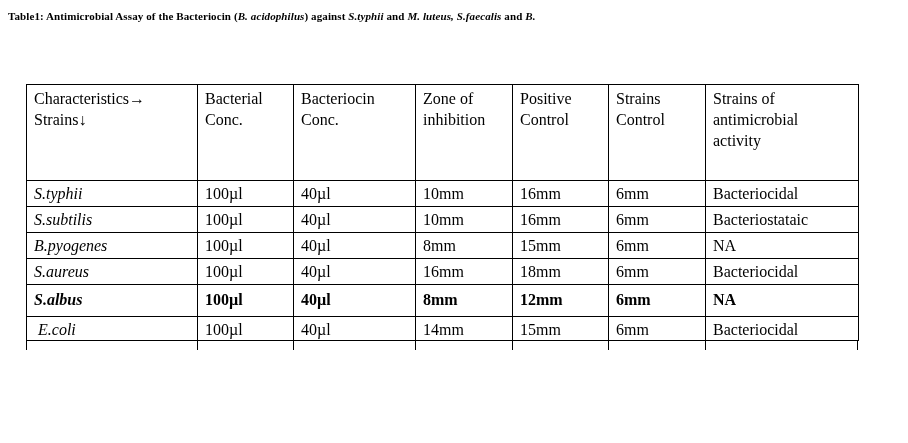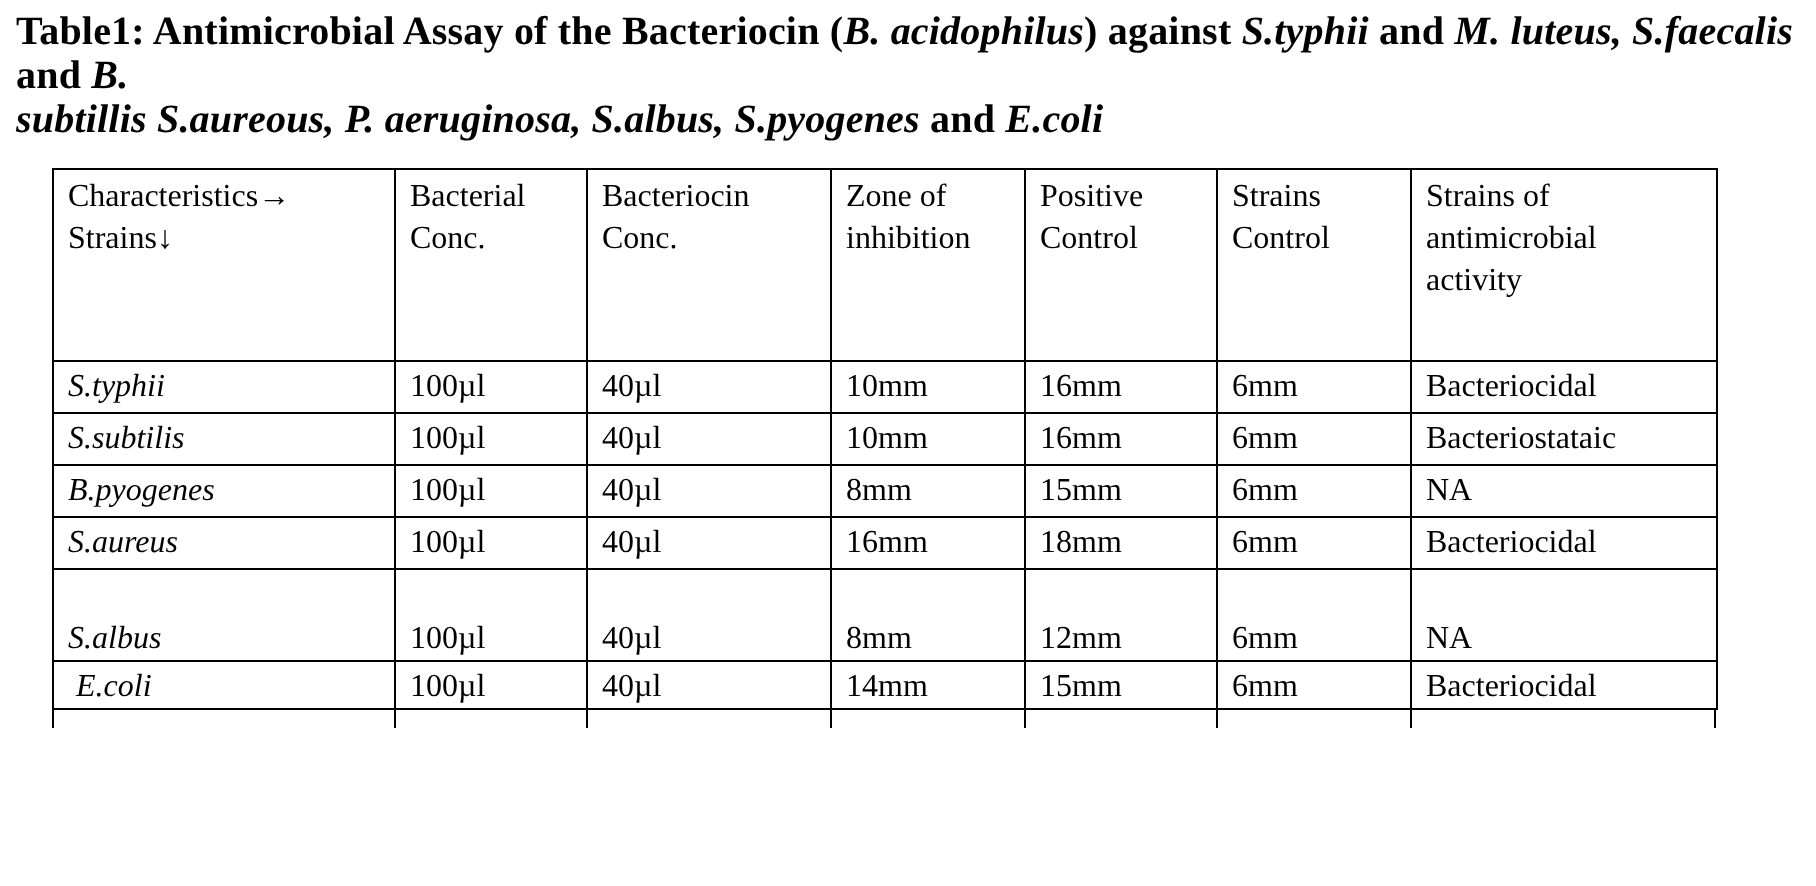--- a/index.html
+++ b/index.html
@@ -14,21 +14,21 @@
     background: #ffffff;
     color: #000000;
     font-family: "Liberation Serif", "DejaVu Serif", serif;
     overflow: hidden;
   }
   .title {
     position: absolute;
     left: 8px;
     top: 5px;
     width: 892px;
-    font-size: 20px;
+    font-size: 11px;
     font-weight: bold;
     line-height: 22px;
     letter-spacing: 0.1px;
   }
   .title .it { font-style: italic; }
   .tablewrap {
     position: absolute;
     left: 26px;
     top: 84px;
   }
@@ -49,21 +49,21 @@
   table.assay th {
     white-space: pre-line;
     padding-top: 3px;
   }
   table.assay td {
     white-space: pre;
   }
   tr.header-row { height: 96px; margin-left: 24px; }
   tr.data { height: 26px; }
   tr.data.tall { height: 32px; }
-  tr.data.tall td { padding-top: 24px; }
+  tr.data.tall td { padding-top: 4px; font-weight: bold; }
   tr.data.short { height: 24px; }
   td.strain {
     font-weight: bold;
     font-style: italic;
   }
   
   .stub-row {
     display: flex;
     height: 9px;
   }
@@ -75,21 +75,20 @@
     border-right: 1.5px solid #000000;
   }
 </style>
 </head>
 <body>
 
 <div class="page">
 
   <div class="title">
       <div><span>Table1: Antimicrobial Assay of the Bacteriocin (</span><span class="it">B. acidophilus</span><span>) against </span><span class="it">S.typhii</span><span> and </span><span class="it">M. luteus, S.faecalis</span><span> and </span><span class="it">B.</span></div>
-      <div><span class="it">subtillis  S.aureous,  P. aeruginosa, S.albus, S.pyogenes</span><span> and </span><span class="it">E.coli</span></div>
     </div>
 
   <div class="tablewrap">
     <table class="assay">
       <colgroup>
           <col style="width: 171px;">
           <col style="width: 96px;">
           <col style="width: 122px;">
           <col style="width: 97px;">
           <col style="width: 96px;">

